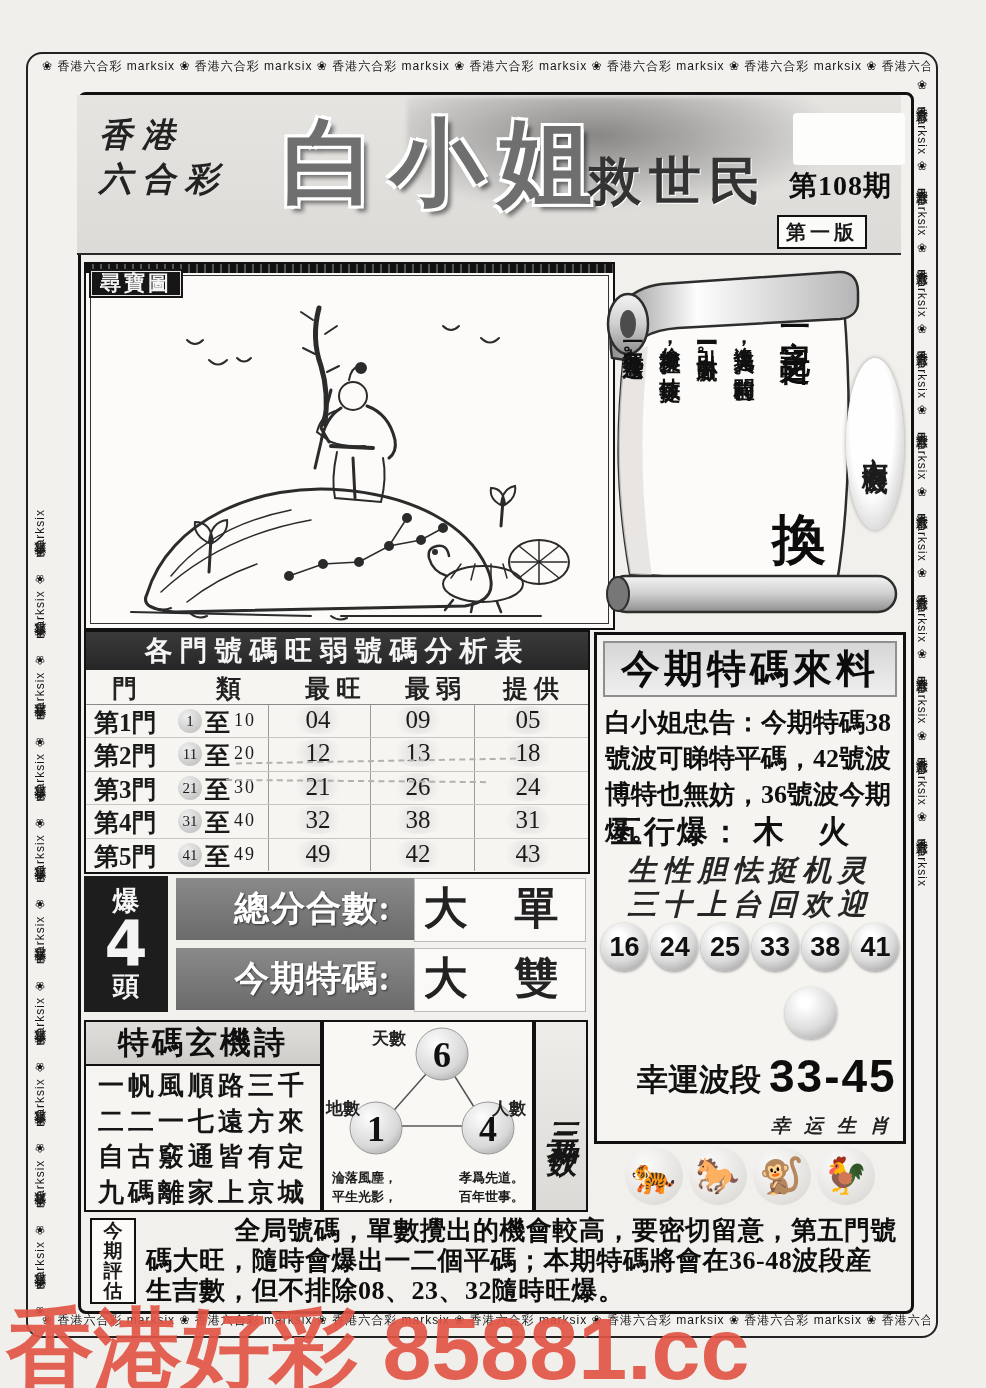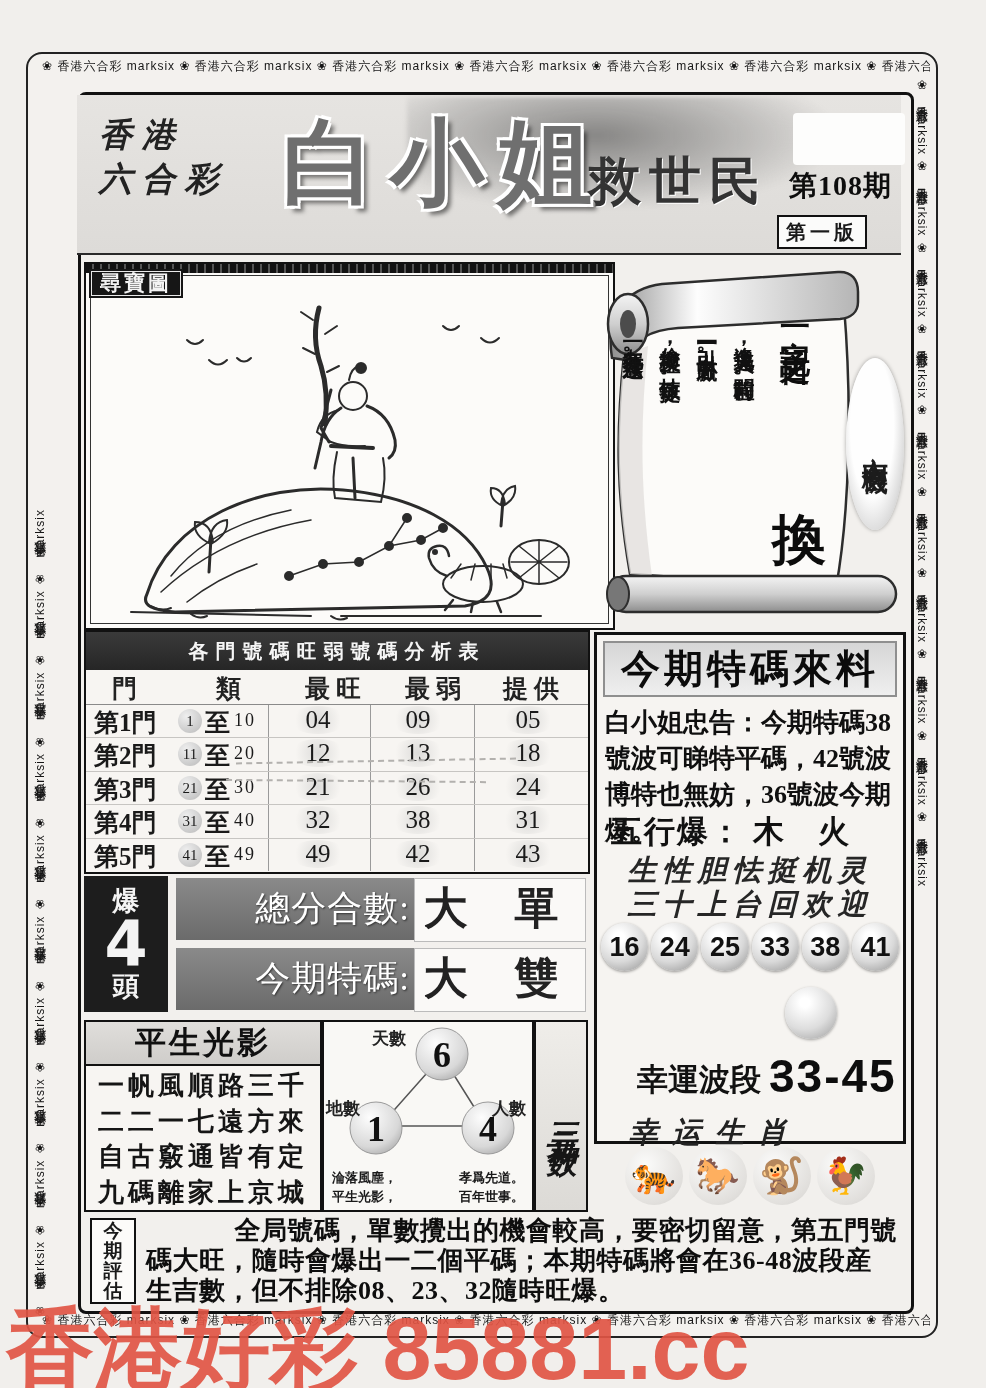--- a/index.html
+++ b/index.html
@@ -39,21 +39,21 @@
   .pic-box{position:absolute;left:84px;top:262px;width:502px;height:364px;border:2px solid #111;background:#fbfaf8;padding-left:25px;}
   .pic-top-strip{position:absolute;left:0;top:0;width:100%;height:9px;background:
       repeating-linear-gradient(90deg,#111 0 6px,#555 6px 8px);}
   .pic-inner{position:absolute;left:4px;top:11px;right:4px;bottom:4px;border:1px solid #333;background:#fcfbf9;}
   .pic-label{position:absolute;left:3px;top:5px;width:94px;height:29px;background:#161616;color:#f4f4f4;
              font-size:21px;font-weight:bold;letter-spacing:3px;text-align:center;line-height:29px;
              box-shadow:inset 0 0 0 2px #161616, inset 0 0 0 3px #e9e9e9;}
   .sketch{position:absolute;left:0;top:0;}
   
   .tbl{position:absolute;left:84px;top:630px;width:502px;height:240px;border:2px solid #111;background:#f7f5f2;}
-  .tbl-title{height:38px;background:linear-gradient(#3a3a3a,#262626);color:#f5f5f5;font-size:20px;font-weight:bold;
+  .tbl-title{height:38px;background:linear-gradient(#3a3a3a,#262626);color:#f5f5f5;font-size:28px;font-weight:bold;
              letter-spacing:7px;text-align:center;line-height:38px;}
   .tbl-head{position:relative;height:34px;border-bottom:1px solid #8a8a8a;font-weight:bold;font-size:25px;color:#222;}
   .tbl-head span{position:absolute;top:2px;}
   .tbl-rows{position:relative;}
   .trow{position:relative;height:32.4px;border-bottom:1px solid #c7c5c2;font-size:25px;}
   .trow:last-child{border-bottom:none;}
   .gate{position:absolute;left:8px;top:1px;font-weight:bold;}
   .circ{position:absolute;left:92px;top:4px;width:24px;height:24px;border-radius:50%;
         background:radial-gradient(circle at 35% 30%,#efefef,#b9b9b9);text-align:center;line-height:24px;font-size:15px;}
   .zhi{position:absolute;left:119px;top:1px;font-weight:bold;}
@@ -65,22 +65,22 @@
   .vline{position:absolute;top:0;bottom:0;width:1px;background:#9a9a9a;}
   .dash-art{position:absolute;border-top:2px dashed #b3b1ae;}
   
   .burst{position:absolute;left:84px;top:876px;width:502px;height:136px;}
   .burst-left{position:absolute;left:0;top:0;width:84px;height:136px;background:#1d1d1d;color:#f4f4f4;
               display:flex;flex-direction:column;align-items:center;justify-content:center;line-height:1;}
   .burst-left .c1,.burst-left .c3{font-size:27px;font-weight:bold;}
   .burst-left .c2{font-size:62px;font-weight:bold;font-family:"DejaVu Sans",sans-serif;margin:-2px 0;}
   .burst-row{position:absolute;left:92px;width:410px;height:62px;}
   .burst-label{position:absolute;left:0;top:0;width:273px;height:62px;background:linear-gradient(#8a8a8a,#6b6b6b);
-               color:#fff;font-size:35px;font-weight:normal;letter-spacing:1px;text-align:center;line-height:62px;
-               text-shadow:1px 1px 2px #333;padding-left:20px;}
+               color:#fff;font-size:35px;font-weight:bold;letter-spacing:1px;text-align:center;line-height:62px;
+               text-shadow:1px 1px 2px #333;}
   .burst-val{position:absolute;left:238px;top:0;right:0;height:62px;background:#faf9f7;border:1px solid #bbb;
              font-size:44px;font-weight:bold;letter-spacing:18px;text-align:center;line-height:60px;color:#222;}
   
   .poem{position:absolute;left:84px;top:1020px;width:234px;height:188px;border:2px solid #111;background:#f7f5f2;}
   .poem-title{height:42px;background:linear-gradient(#e0dedb,#cfcdca);border-bottom:2px solid #111;
               font-size:31px;font-weight:bold;letter-spacing:3px;text-align:center;line-height:42px;color:#101010;}
   .poem-line{font-size:26px;font-weight:bold;letter-spacing:4px;text-align:center;line-height:35.5px;color:#151515;}
   
   .trin{position:absolute;left:322px;top:1020px;width:208px;height:188px;border:2px solid #111;background:#f9f8f5;}
   .trin-notes{position:absolute;left:4px;bottom:4px;width:200px;font-size:13px;font-weight:bold;line-height:19px;}
@@ -114,22 +114,22 @@
   .balls{position:absolute;left:4px;top:288px;right:4px;display:flex;justify-content:center;gap:3px;}
   .ball{width:48px;height:48px;border-radius:50%;background:radial-gradient(circle at 38% 30%,#ffffff 12%,#d9d9d9 55%,#8f8f8f 100%);
         box-shadow:0 1px 3px rgba(0,0,0,.4);text-align:center;line-height:48px;
         font-size:27px;font-weight:bold;font-family:"Liberation Sans",sans-serif;color:#111;}
   .luck-row{position:absolute;left:12px;font-size:31px;font-weight:bold;color:#111;}
   .lr1{top:362px;} .lr2{top:424px;margin-left:28px;}
   .color-ball{position:absolute;left:188px;top:352px;width:52px;height:52px;border-radius:50%;
               background:radial-gradient(circle at 38% 30%,#fff 10%,#ddd 55%,#999 100%);box-shadow:0 1px 3px rgba(0,0,0,.35);}
   .band-val{position:absolute;left:172px;top:414px;font-size:46px;font-weight:bold;
             font-family:"Liberation Sans",sans-serif;letter-spacing:2px;color:#0d0d0d;}
-  .zodiac-title{position:absolute;left:0;right:0;top:478px;text-align:left;font-style:italic;
-                font-weight:bold;font-size:29px;letter-spacing:14px;color:#222;margin-left:32px;}
+  .zodiac-title{position:absolute;left:0;right:0;top:478px;text-align:right;font-style:italic;
+                font-weight:bold;font-size:19px;letter-spacing:14px;color:#222;margin-left:32px;}
   .zodiac{position:absolute;left:4px;right:4px;top:512px;display:flex;justify-content:center;gap:6px;}
   .zoo{width:58px;height:58px;border-radius:50%;background:radial-gradient(circle at 35% 30%,#fbfbfa,#e2e0dd 70%,#d2d0cd);
        text-align:center;line-height:58px;font-size:36px;}
   
   .assess{position:absolute;left:84px;top:1216px;width:822px;height:88px;}
   .assess-label{position:absolute;left:6px;top:2px;width:42px;height:82px;border:2px solid #111;background:#fcfbf9;
                 display:flex;flex-direction:column;align-items:center;justify-content:center;
                 font-size:19px;font-weight:bold;line-height:20px;}
   .assess-text{position:absolute;left:62px;top:0;width:752px;font-size:26px;font-weight:bold;line-height:30px;
                text-indent:3.4em;letter-spacing:.5px;color:#0e0e0e;}
@@ -336,21 +336,21 @@
       <div class="burst-label">總分合數:</div>
       <div class="burst-val">大 單</div>
     </div>
     <div class="burst-row" style="top:72px">
       <div class="burst-label">今期特碼:</div>
       <div class="burst-val">大 雙</div>
     </div>
   </div>
 
   <div class="poem">
-    <div class="poem-title">平生光影</div>
+    <div class="poem-title">特碼玄機詩</div>
     <div class="poem-line" style="margin-top:2px">一帆風順路三千</div>
     <div class="poem-line">二二一七遠方來</div>
     <div class="poem-line">自古竅通皆有定</div>
     <div class="poem-line">九碼離家上京城</div>
   </div>
 
   <div class="trin">
     <svg width="204" height="138" viewBox="0 0 204 138">
       <defs>
         <radialGradient id="gb" cx=".38" cy=".3" r=".8">

